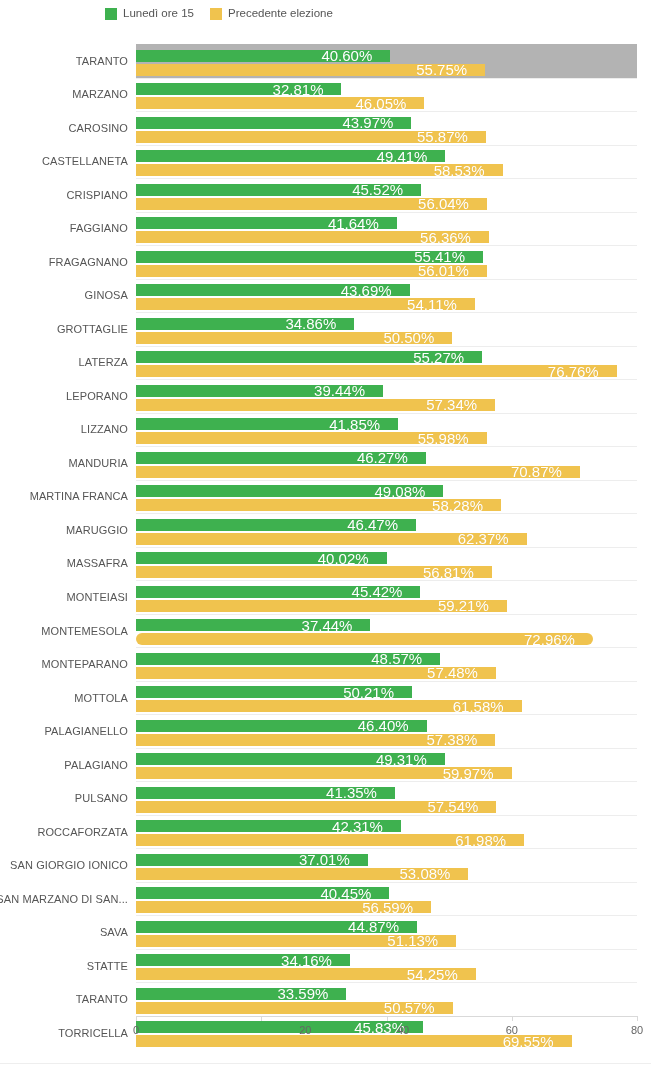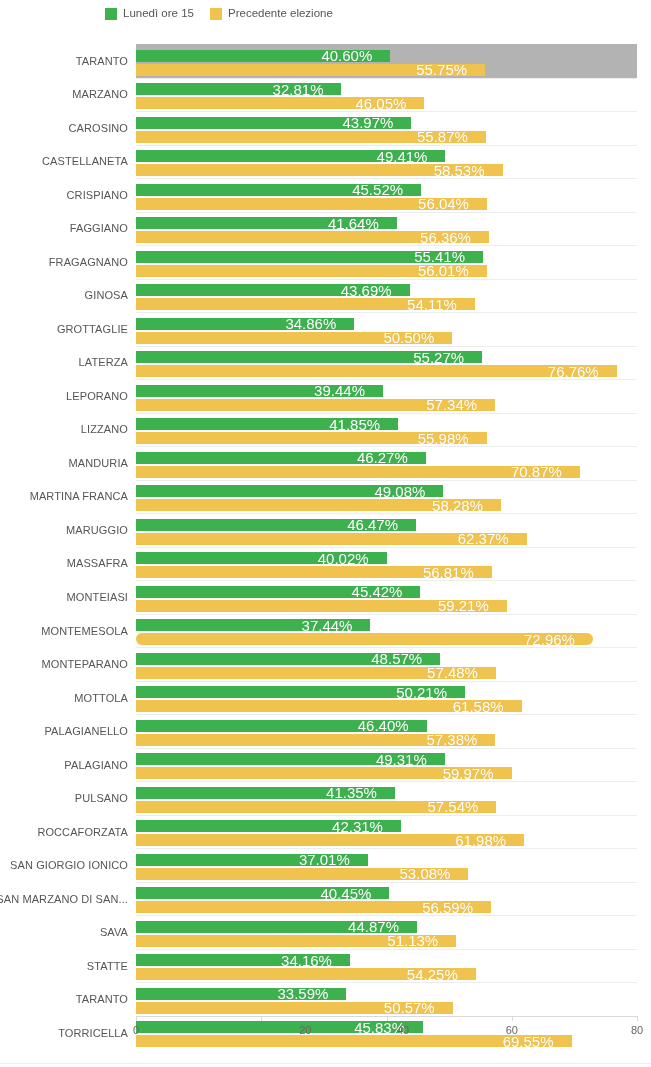--- a/index.html
+++ b/index.html
@@ -405,21 +405,21 @@
           </div>
           <div class="bar previous" style="width: 359.968px; background: rgb(240, 195, 78); justify-content: flex-end;">
             <span class="bar-value">57.48%</span>
           </div>
         </div>
       </div>
       <div class="row">
         <div class="row-gridline"></div>
         <div class="cat-label">MOTTOLA</div>
         <div class="bars">
-          <div class="bar current" style="width: 329px; background: rgb(62, 177, 79);">
+          <div class="bar current" style="width: 276px; background: rgb(62, 177, 79);">
             <span class="bar-value">50.21%</span>
           </div>
           <div class="bar previous" style="width: 385.645px; background: rgb(240, 195, 78);">
             <span class="bar-value">61.58%</span>
           </div>
         </div>
       </div>
       <div class="row">
         <div class="row-gridline"></div>
         <div class="cat-label">PALAGIANELLO</div>
@@ -480,21 +480,21 @@
           </div>
         </div>
       </div>
       <div class="row">
         <div class="row-gridline"></div>
         <div class="cat-label">SAN MARZANO DI SAN...</div>
         <div class="bars">
           <div class="bar current" style="width: 253.318px; background: rgb(62, 177, 79);">
             <span class="bar-value">40.45%</span>
           </div>
-          <div class="bar previous" style="width: 355px; background: rgb(240, 195, 78);">
+          <div class="bar previous" style="width: 295px; background: rgb(240, 195, 78);">
             <span class="bar-value">56.59%</span>
           </div>
         </div>
       </div>
       <div class="row">
         <div class="row-gridline"></div>
         <div class="cat-label">SAVA</div>
         <div class="bars">
           <div class="bar current" style="width: 280.998px; background: rgb(62, 177, 79);">
             <span class="bar-value">44.87%</span>

